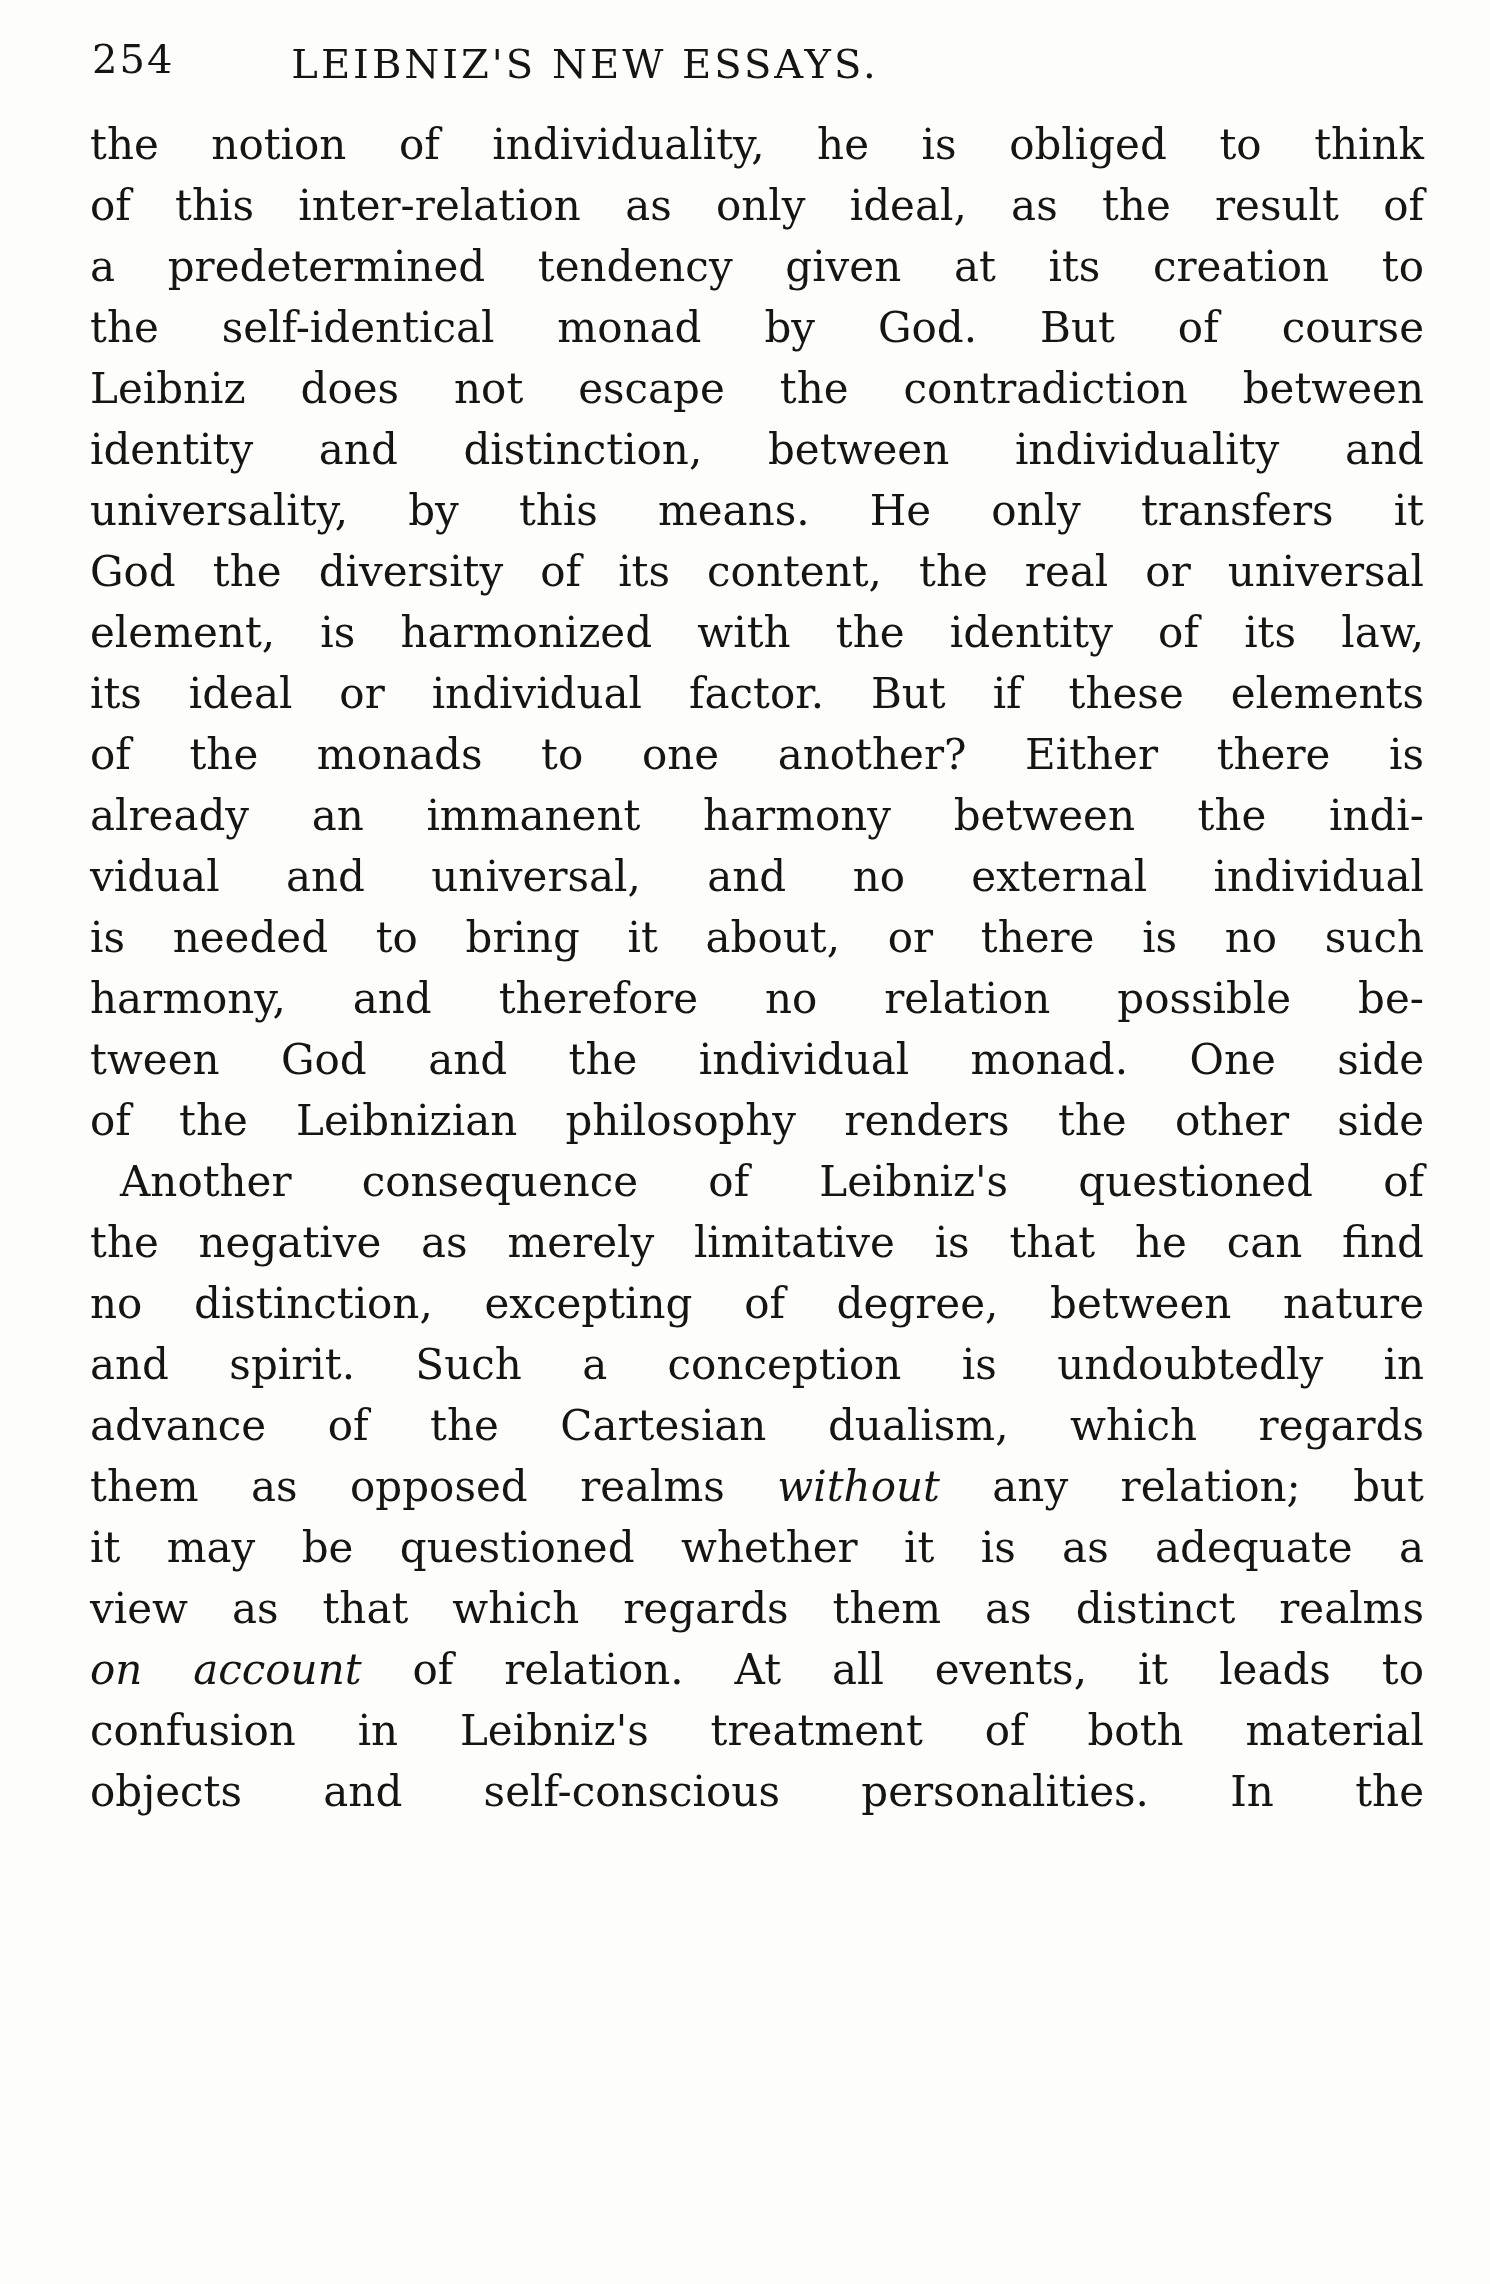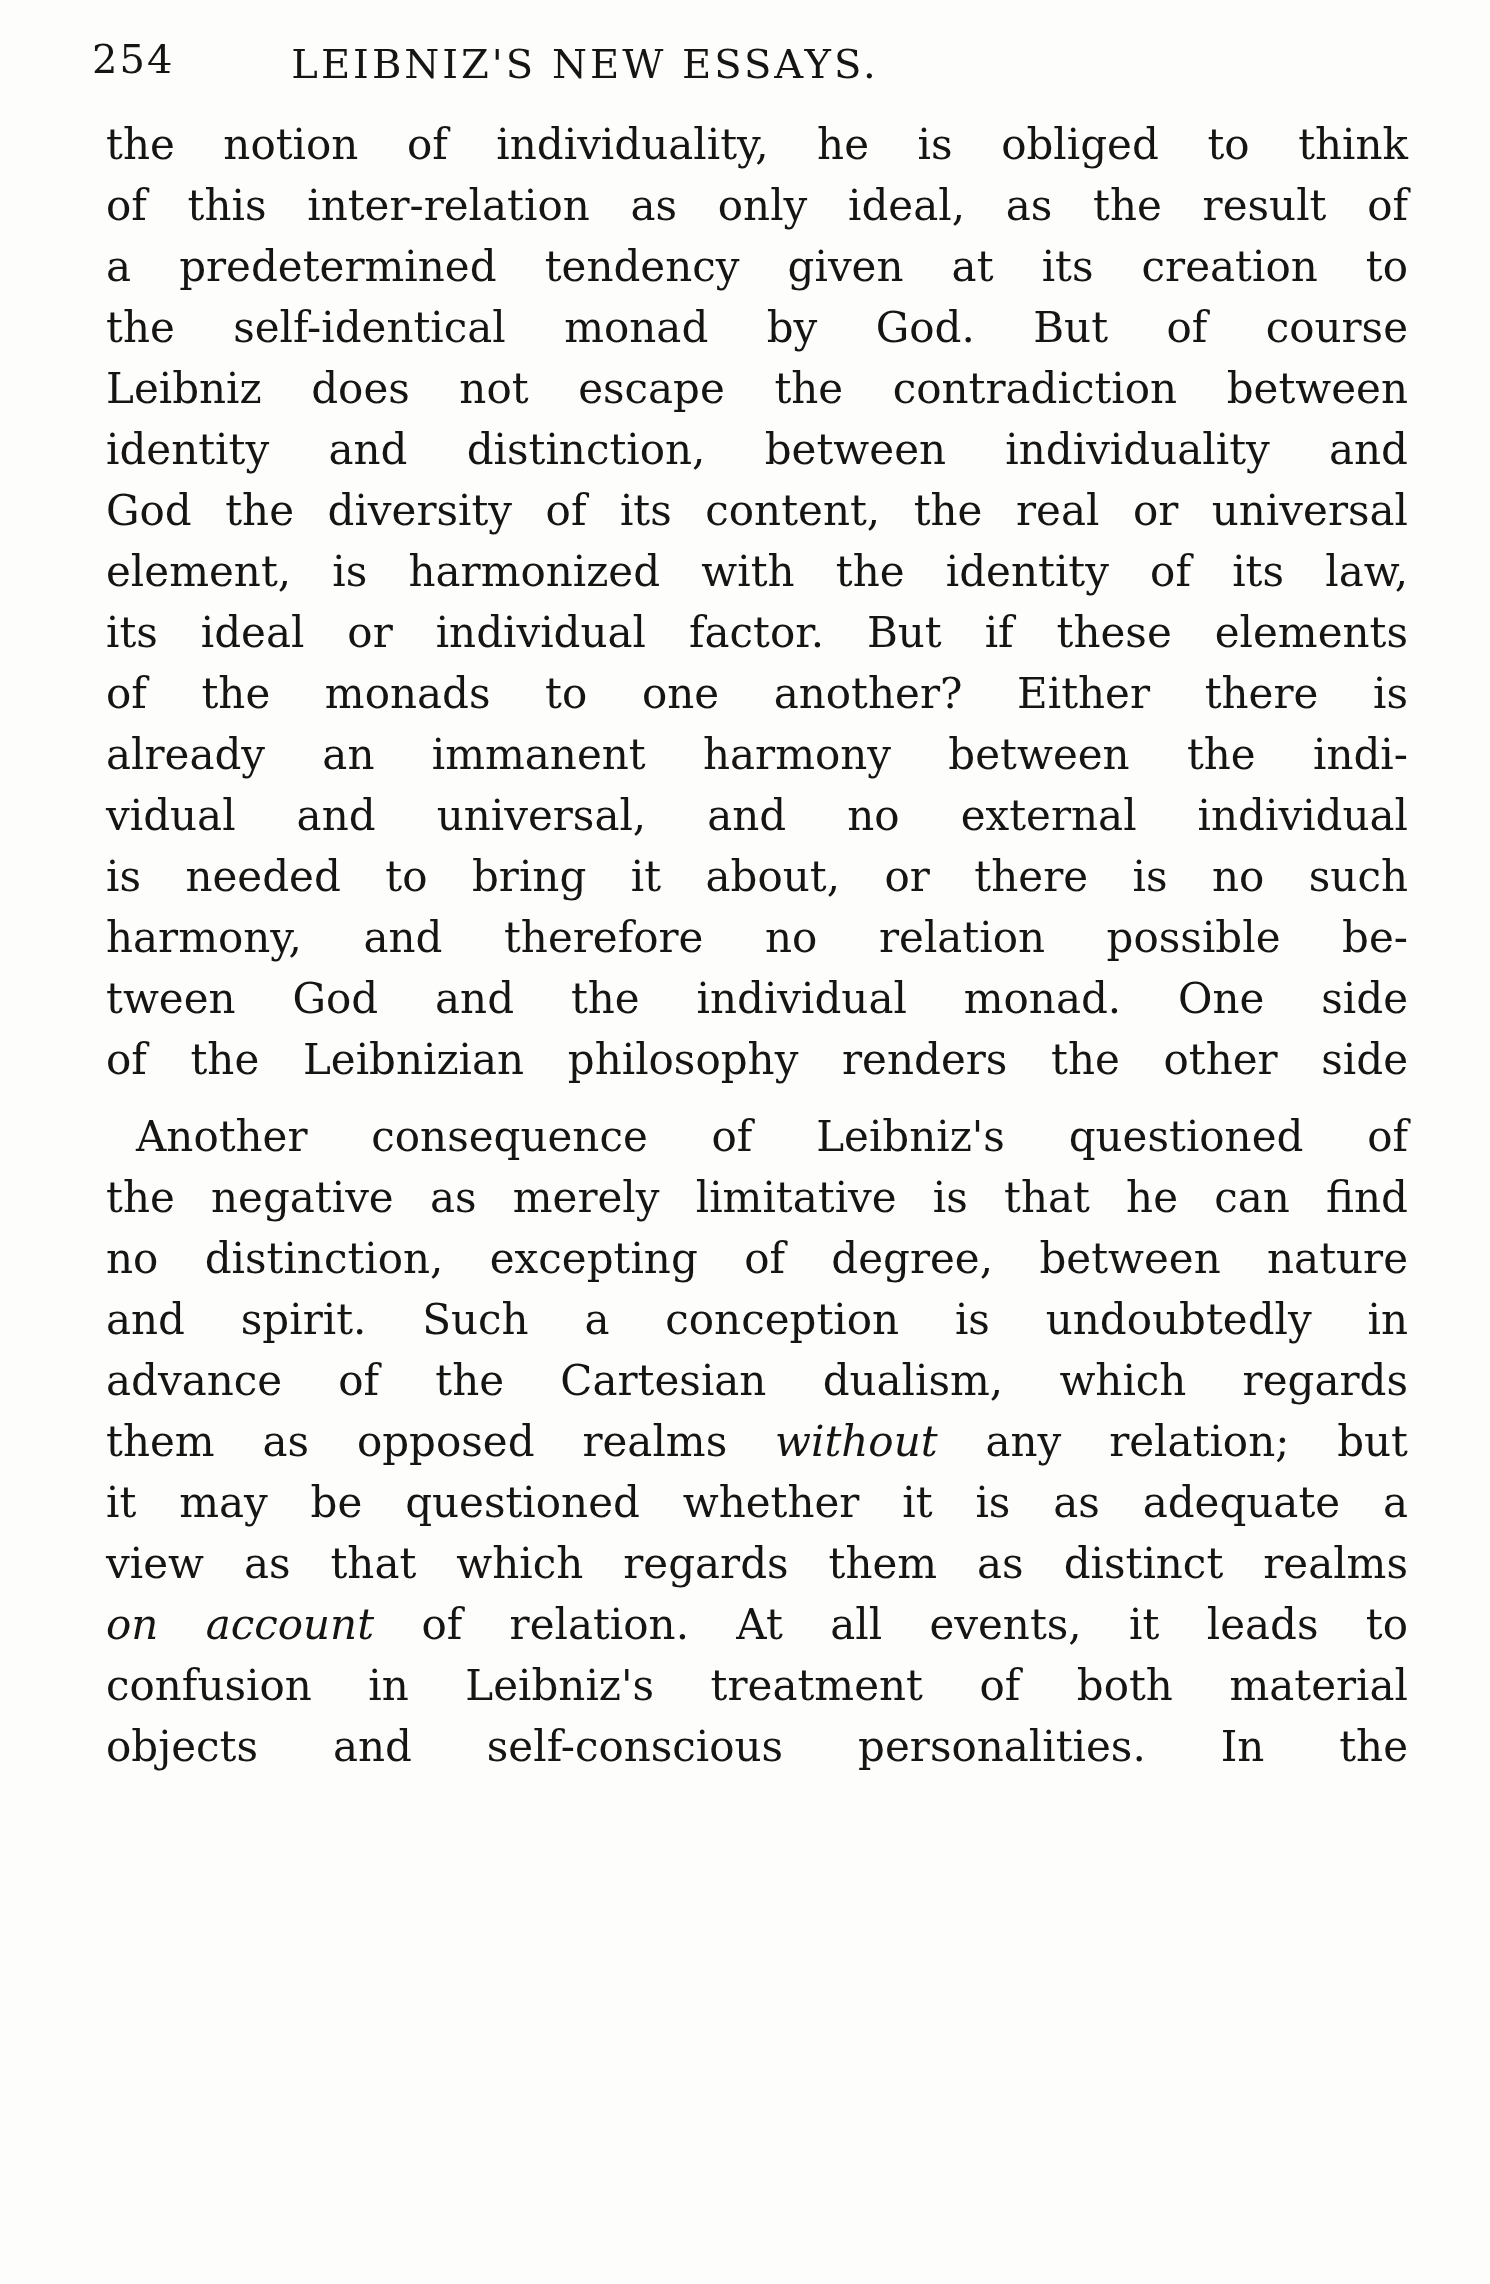--- a/index.html
+++ b/index.html
@@ -39,21 +39,21 @@
     font-size: 40px;
     letter-spacing: 3px;
     white-space: nowrap;
   }
   .page-body {
     font-size: 42px;
     line-height: 61px;
     text-rendering: optimizeLegibility;
   }
   .paragraph {
-    margin: 16px;
+    margin: 0;
   }
   .text-line {
     text-align: justify;
     text-align-last: justify;
     white-space: normal;
   }
   .text-line.ragged {
     text-align-last: left;
   }
   .text-line.indent {
@@ -72,20 +72,21 @@
     <span class="running-title">LEIBNIZ'S NEW ESSAYS.</span>
   </header>
   <main class="page-body">
       <div class="paragraph">
         <div class="text-line"><span>the notion of individuality, he is obliged to think</span></div>
         <div class="text-line"><span>of this inter-relation as only ideal, as the result of</span></div>
         <div class="text-line"><span>a predetermined tendency given at its creation to</span></div>
         <div class="text-line"><span>the self-identical monad by God. But of course</span></div>
         <div class="text-line"><span>Leibniz does not escape the contradiction between</span></div>
         <div class="text-line"><span>identity and distinction, between individuality and</span></div>
+        <div class="text-line"><span>universality, by this means. He only transfers it</span></div>
         <div class="text-line"><span>God the diversity of its content, the real or universal</span></div>
         <div class="text-line"><span>element, is harmonized with the identity of its law,</span></div>
         <div class="text-line"><span>its ideal or individual factor. But if these elements</span></div>
         <div class="text-line"><span>of the monads to one another? Either there is</span></div>
         <div class="text-line"><span>already an immanent harmony between the indi-</span></div>
         <div class="text-line"><span>vidual and universal, and no external individual</span></div>
         <div class="text-line"><span>is needed to bring it about, or there is no such</span></div>
         <div class="text-line"><span>harmony, and therefore no relation possible be-</span></div>
         <div class="text-line"><span>tween God and the individual monad. One side</span></div>
         <div class="text-line"><span>of the Leibnizian philosophy renders the other side</span></div>

